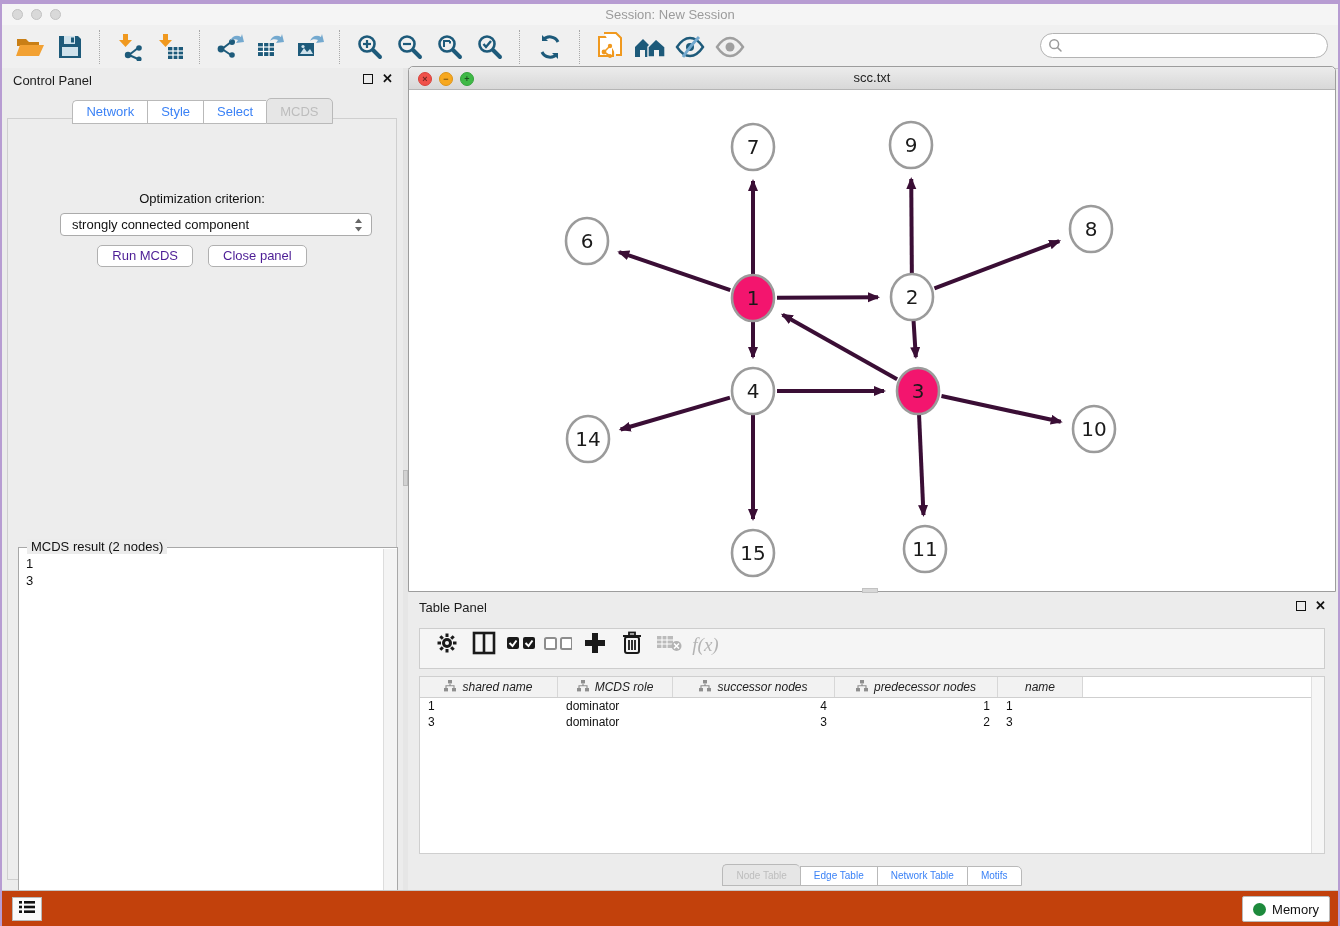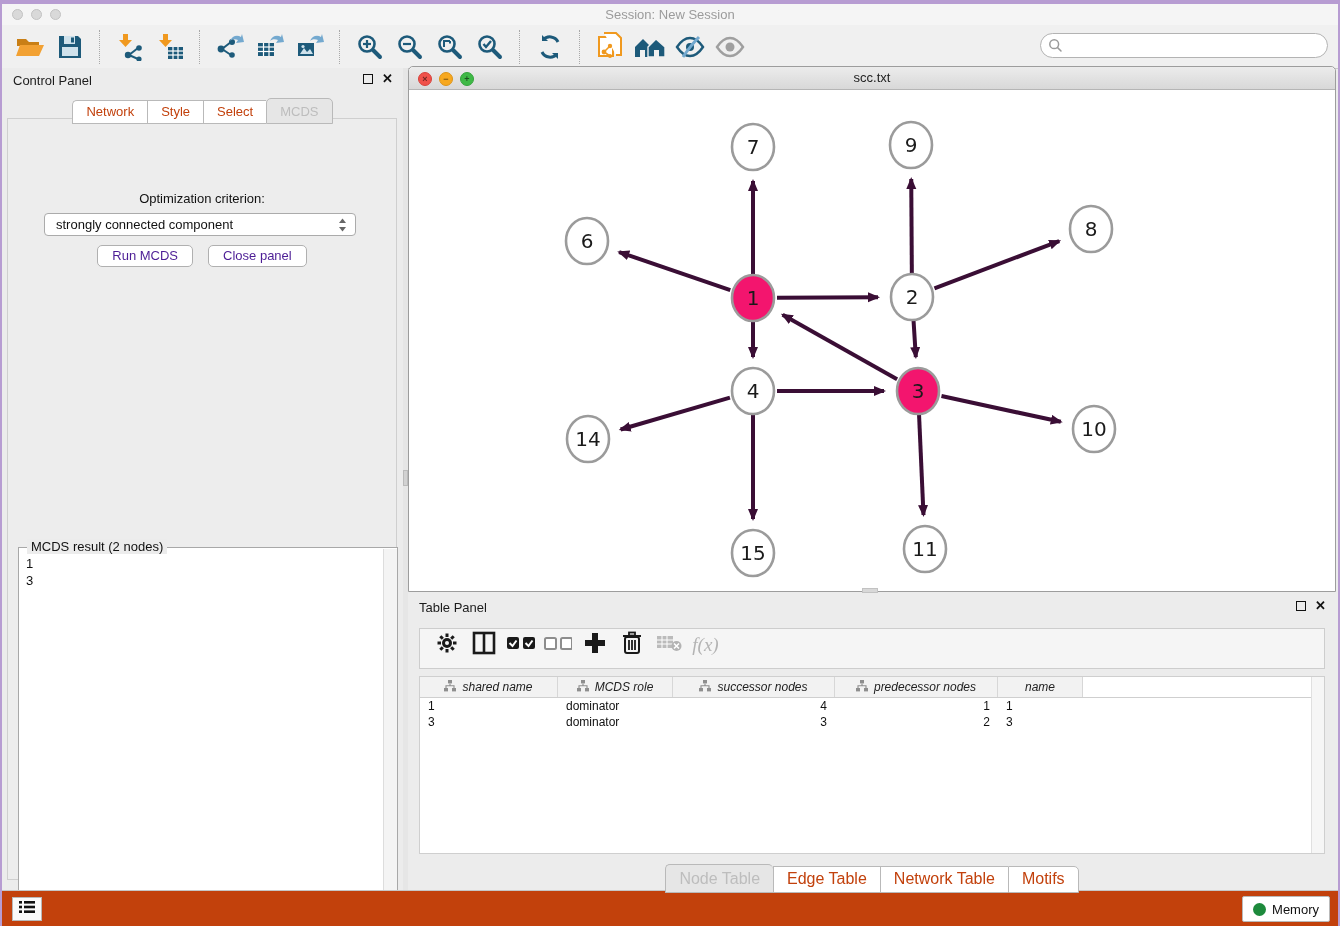--- a/index.html
+++ b/index.html
@@ -30,26 +30,26 @@
   
   .cpanel{position:absolute;left:0;top:64px;width:401px;height:822px;background:#ececec;border-right:1px solid #bdbdbd;}
   .panel-head{position:absolute;left:0;top:0;right:0;height:26px;}
   .panel-head .ptitle{position:absolute;left:11px;top:5px;font-size:13px;color:#1c1c1c;}
   .ph-icons{position:absolute;right:10px;top:5px;display:flex;gap:9px;align-items:center;}
   .float-ic{width:10px;height:10px;border:1.6px solid #111;box-sizing:border-box;background:transparent;}
   .close-ic{font-size:13px;font-weight:bold;color:#111;line-height:12px;}
   .cp-content{position:absolute;left:5px;right:6px;top:50px;bottom:10px;border:1px solid #cfcfcf;background:#ededed;}
   .tabs-row{position:absolute;left:0;right:0;display:flex;justify-content:center;z-index:3;}
   .cp-tabs{top:32px;}
-  .tab{background:#fff;border:1px solid #b9b9b9;border-right:none;padding:3px 13px 4px;font-size:13px;color:#c2410c;cursor:default;}
+  .tab{background:#fff;border:1px solid #b9b9b9;border-right:none;padding:3px 13px 4px;font-size:13px;color:#3b82f6;cursor:default;}
   .tab:first-child{border-radius:5px 0 0 0;}
   .tab:last-child{border-right:1px solid #b9b9b9;border-radius:0 5px 0 0;}
   .tab.active{background:#e6e6e6;color:#bdbdbd;border-radius:5px 5px 0 0;margin-top:-2px;padding-top:5px;}
   .opt-label{position:absolute;left:0;right:0;top:72px;text-align:center;font-size:13px;color:#111;}
-  .dropdown{position:absolute;left:36px;top:94px;width:312px;height:23px;background:#fff;border:1px solid #ababab;border-radius:4px;box-sizing:border-box;}
+  .dropdown{position:absolute;left:52px;top:94px;width:312px;height:23px;background:#fff;border:1px solid #ababab;border-radius:4px;box-sizing:border-box;}
   .dropdown .dval{position:absolute;left:11px;top:3px;font-size:13px;color:#111;}
   .dropdown .stepper{position:absolute;right:7px;top:3px;}
   .btn-row{position:absolute;left:0;right:0;top:126px;display:flex;justify-content:center;gap:15px;}
   .mac-btn{background:#fff;border:1px solid #b0b0b0;border-radius:5px;font-size:13px;color:#4c1d95;padding:2px 14px 3px;cursor:default;}
   .result-box{position:absolute;left:10px;width:380px;top:428px;height:384px;border:1px solid #a8a8a8;box-sizing:border-box;background:#fff;}
   .result-legend{position:absolute;left:8px;top:-9px;background:#ececec;padding:0 4px;font-size:13px;color:#111;}
   .result-text{position:absolute;left:1px;top:4px;bottom:1px;right:14px;padding:3px 6px;font-size:13px;color:#111;line-height:17px;}
   .result-scroll{position:absolute;right:0;top:1px;bottom:1px;width:13px;background:#f4f4f4;border-left:1px solid #ddd;}
 
   
@@ -72,21 +72,21 @@
   .tpanel{position:absolute;left:406px;top:591px;width:928px;height:295px;background:#ececec;}
   .tp-toolbar{position:absolute;left:11px;right:11px;top:33px;height:41px;background:#f5f5f5;border:1px solid #cdcdcd;box-sizing:border-box;display:flex;align-items:flex-start;padding-left:8px;}
   .tp-btn{width:37px;height:32px;display:flex;align-items:center;justify-content:center;}
   .fx{font-family:"Liberation Serif", serif;font-style:italic;font-size:19px;color:#b3b3b3;}
   .tbl-wrap{position:absolute;left:11px;right:11px;top:81px;height:178px;background:#fff;border:1px solid #cfcfcf;box-sizing:border-box;overflow:hidden;}
   .tbl-header{display:flex;height:20px;border-bottom:1px solid #cfcfcf;font-size:12px;color:#222;}
   .th-cell{background:#f2f2f2;border-right:1px solid #d7d7d7;box-sizing:border-box;display:flex;align-items:center;justify-content:center;gap:6px;height:20px;font-style:italic;}
   .tbl-row{display:flex;height:16px;font-size:12px;color:#111;align-items:center;}
   .td-cell{box-sizing:border-box;padding:0 8px;overflow:hidden;white-space:nowrap;}
   .tp-tabs{top:271px;}
-  .tp-tabs .tab{font-size:16px;}
+  .tp-tabs .tab{font-size:10px;}
   .tbl-scroll{position:absolute;right:0px;top:0;bottom:0;width:12px;background:#f6f6f6;border-left:1px solid #e0e0e0;}
 
   
   .statusbar{position:absolute;left:0;right:0;top:886px;height:36px;background:#c2410c;border-top:1px solid #c6c6c6;}
   .list-btn{position:absolute;left:10px;top:6px;width:30px;height:24px;background:#fafafa;border:1px solid #b9b9b9;box-sizing:border-box;display:flex;align-items:center;justify-content:center;}
   .mem-btn{position:absolute;right:8px;top:5px;height:26px;background:#fff;border:1px solid #b9b9b9;box-sizing:border-box;border-radius:2px;display:flex;align-items:center;gap:6px;padding:0 10px;font-size:13px;color:#111;}
   .mem-dot{width:13px;height:13px;border-radius:50%;background:#1d8a3c;}
 </style>
 </head>
 <body>

